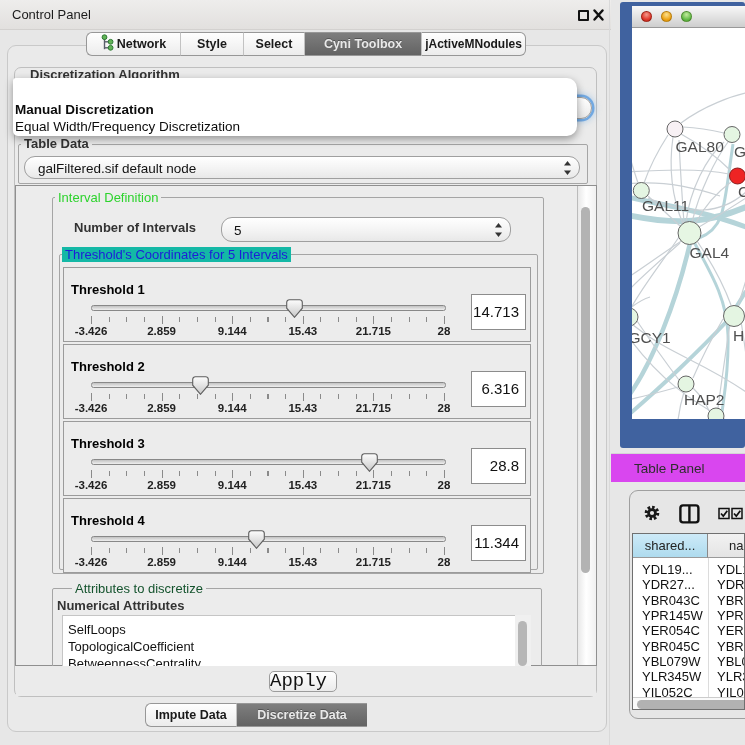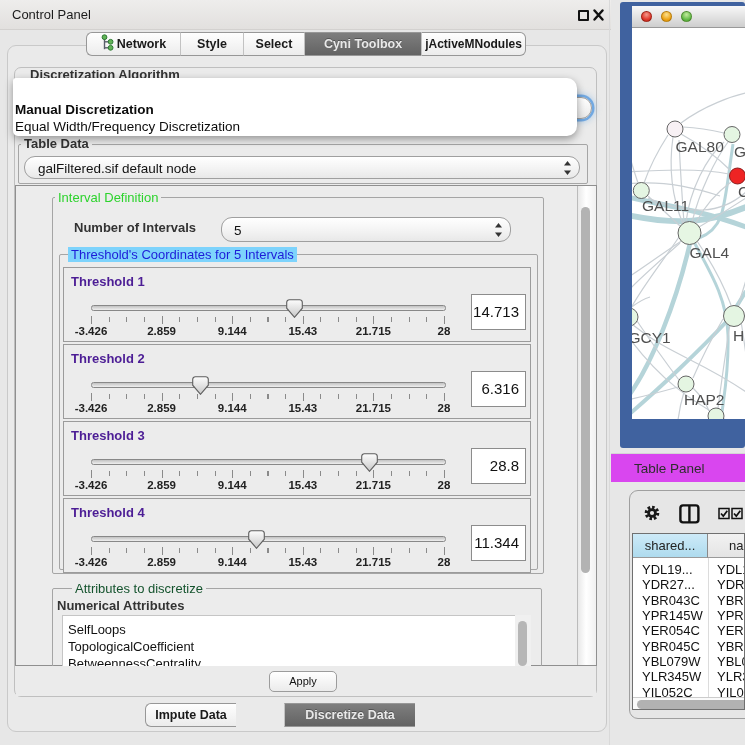--- a/index.html
+++ b/index.html
@@ -9,49 +9,49 @@
 #titletext{left:12px;top:7px;font-size:13px;color:#1b1b1b;}
 #minbox{left:578px;top:10px;width:7px;height:7px;border:2px solid #111;border-radius:1px;}
 
 .tabrow{display:flex;height:24px;}
 .tab{box-sizing:border-box;height:24px;line-height:23px;text-align:center;font-size:12.5px;font-weight:bold;color:#1a1a1a;background:linear-gradient(#fefefe,#ececec);border-top:1px solid #979797;border-bottom:1px solid #979797;border-left:1px solid #c2c2c2;}
 .tab.first{border-left:1px solid #979797;border-radius:6px 0 0 6px;}
 .tab.last{border-right:1px solid #979797;}
 .tab.last{border-radius:0 6px 6px 0;}
 .tab.sel{background:linear-gradient(#7e7e7e,#636363);color:#e9e9e9;text-shadow:0 -1px 0 rgba(0,0,0,.3);}
 #toptabs{left:86px;top:32px;z-index:30;justify-content:center;}
-#bottabs{left:145px;top:703px;z-index:30;gap:48px;}
+#bottabs{left:145px;top:703px;z-index:30;}
 #panel1{left:7px;top:45px;width:600px;height:687px;background:#eaeaea;border:1px solid #c9c9c9;border-radius:9px;box-sizing:border-box;}
 #panel2{left:14px;top:67px;width:583px;height:630px;background:#ebebeb;border:1px solid #bfbfbf;border-radius:7px;box-sizing:border-box;}
 .grouplabel{font-size:13px;font-weight:bold;color:#333;}
 
 .combo{box-sizing:border-box;background:linear-gradient(#ffffff,#f2f2f2 60%,#e8e8e8);border:1px solid #9f9f9f;border-radius:11px;font-size:13.5px;color:#111;text-decoration:underline;}
 .combo .ctext{position:absolute;left:13px;top:50%;transform:translateY(-50%);}
 .arrows{position:absolute;right:7px;top:50%;transform:translateY(-50%);width:9px;height:14px;}
 
 .gbox{box-sizing:border-box;border:1px solid #a5a5a5;border-radius:2px;}
 .gtitle{position:absolute;font-size:13px;padding:0 3px;}
 
 #scrollpane{left:15px;top:185px;width:582px;height:481px;background:#ececec;border:1px solid #8f8f8f;box-sizing:border-box;}
 #vsb{left:577px;top:186px;width:19px;height:479px;background:linear-gradient(90deg,#e8e8e8,#ffffff 45%,#f0f0f0);border-left:1px solid #bbb;box-sizing:border-box;}
 #vsbthumb{left:581px;top:207px;width:9px;height:366px;background:#b3b3b3;border-radius:4.5px;}
 
 .tbox{left:63px;width:468px;height:75px;border:1px solid #9b9b9b;background:#ececec;box-sizing:border-box;}
-.ttitle{position:absolute;left:7px;top:6px;font-size:13px;font-weight:bold;color:#4c1d95;}
+.ttitle{position:absolute;left:7px;top:14px;font-size:13px;font-weight:bold;color:#000000;}
 .groove{position:absolute;left:27px;top:37px;width:353px;height:4px;border:1px solid #888;box-sizing:content-box;background:linear-gradient(#c2c2c2,#efefef);border-radius:2.5px;}
 .ticksminor{position:absolute;left:27px;top:49px;width:355px;height:5px;background:repeating-linear-gradient(90deg,#8a8a8a 0 1px,transparent 1px 17.65px);}
 .ticksmajor{position:absolute;left:27px;top:48px;width:355px;height:8px;background:repeating-linear-gradient(90deg,#8a8a8a 0 1px,transparent 1px 70.6px);}
 .slabel{position:absolute;top:57px;transform:translateX(-50%);font-size:11.5px;font-weight:bold;color:#222;}
 .vbox{position:absolute;left:407px;top:26px;width:55px;height:36px;background:#fff;border:1px solid #8c8c8c;box-sizing:border-box;font-size:15px;color:#111;text-align:right;line-height:34px;padding-right:6px;}
 .thumb{position:absolute;top:31px;width:17px;height:19px;}
 
 #numlist{left:62px;top:615px;width:453px;height:51px;background:#fff;border-top:1px solid #c5c5c5;border-left:1px solid #c5c5c5;font-size:13px;color:#111;box-sizing:border-box;}
 #numlist div{position:absolute;left:5px;}
 
-#applybtn{left:269px;top:671px;width:68px;height:21px;background:linear-gradient(#ffffff,#ebebeb);border:1px solid #9c9c9c;border-radius:5px;box-sizing:border-box;text-align:center;font-size:11px;line-height:19px;color:#111;}
+#applybtn{left:269px;top:671px;width:68px;height:21px;background:linear-gradient(#ffffff,#ebebeb);border:1px solid #9c9c9c;border-radius:5px;box-sizing:border-box;text-align:left;font-size:19px;line-height:19px;color:#111;font-family:Liberation Mono, monospace;}
 
 #rwin{left:620px;top:2px;width:125px;height:446px;background:#40629f;border-radius:3px;}
 #rtitle{left:632px;top:6px;width:113px;height:22px;background:linear-gradient(#f8f8f8,#cecece);border-bottom:1px solid #999;box-sizing:border-box;}
 .light{position:absolute;top:5px;width:11px;height:11px;border-radius:50%;}
 #canvas{left:632px;top:28px;width:113px;height:391px;background:#fff;overflow:hidden;}
 #tpstrip{left:611px;top:453px;width:134px;height:28px;background:#d946ef;border-top:1px solid #d5d5d5;}
 #tpanel{left:629px;top:490px;width:130px;height:229px;background:#e6e6e6;border:1px solid #9f9f9f;border-radius:9px 0 0 9px;box-sizing:border-box;}
 #rtable{left:632px;top:533px;width:113px;height:177px;background:#fff;border:1px solid #707070;box-sizing:border-box;overflow:hidden;font-size:13px;}
 #thead1{position:absolute;left:0;top:0;width:75px;height:24px;background:linear-gradient(#cdeaf8,#aedbee);border-right:1px solid #8a8a8a;border-bottom:1px solid #9a9a9a;box-sizing:border-box;text-align:center;line-height:23px;font-size:13px;color:#222;}
 #thead2{position:absolute;left:75px;top:0;width:60px;height:24px;background:linear-gradient(#f2f2f2,#e4e4e4);border-bottom:1px solid #9a9a9a;box-sizing:border-box;line-height:23px;font-size:13px;color:#222;padding-left:21px;}
@@ -120,21 +120,21 @@
   <div class="abs grouplabel" style="left:74px;top:220px;">Number of Intervals</div>
   <div class="abs combo" style="left:221px;top:217px;width:290px;height:25px;">
     <span class="ctext" style="left:12px">5</span>
     <svg class="arrows" viewBox="0 0 9 14">
         <path d="M4.5,0 L8,4.5 H1 Z" fill="#333"></path>
         <path d="M4.5,14 L8,9.5 H1 Z" fill="#333"></path>
       </svg>
   </div>
 
   <div class="abs gbox" style="left:59px;top:254px;width:479px;height:316px;"></div>
-  <div class="abs gtitle" style="left:68px;top:247px;color:#1d1dd8;background:#7dd3fc;">Threshold's Coordinates for 5 Intervals</div>
+  <div class="abs gtitle" style="left:62px;top:247px;color:#1d1dd8;background:#14b8a6;">Threshold's Coordinates for 5 Intervals</div>
 
   <svg width="0" height="0" style="position:absolute">
       <defs>
         <linearGradient id="thg" x1="0" y1="0" x2="0" y2="1">
           <stop offset="0" stop-color="#fdfdfd"></stop>
           <stop offset="1" stop-color="#c8c8c8"></stop>
         </linearGradient>
       </defs>
     </svg>
 <div class="abs tbox" style="top:267px">

